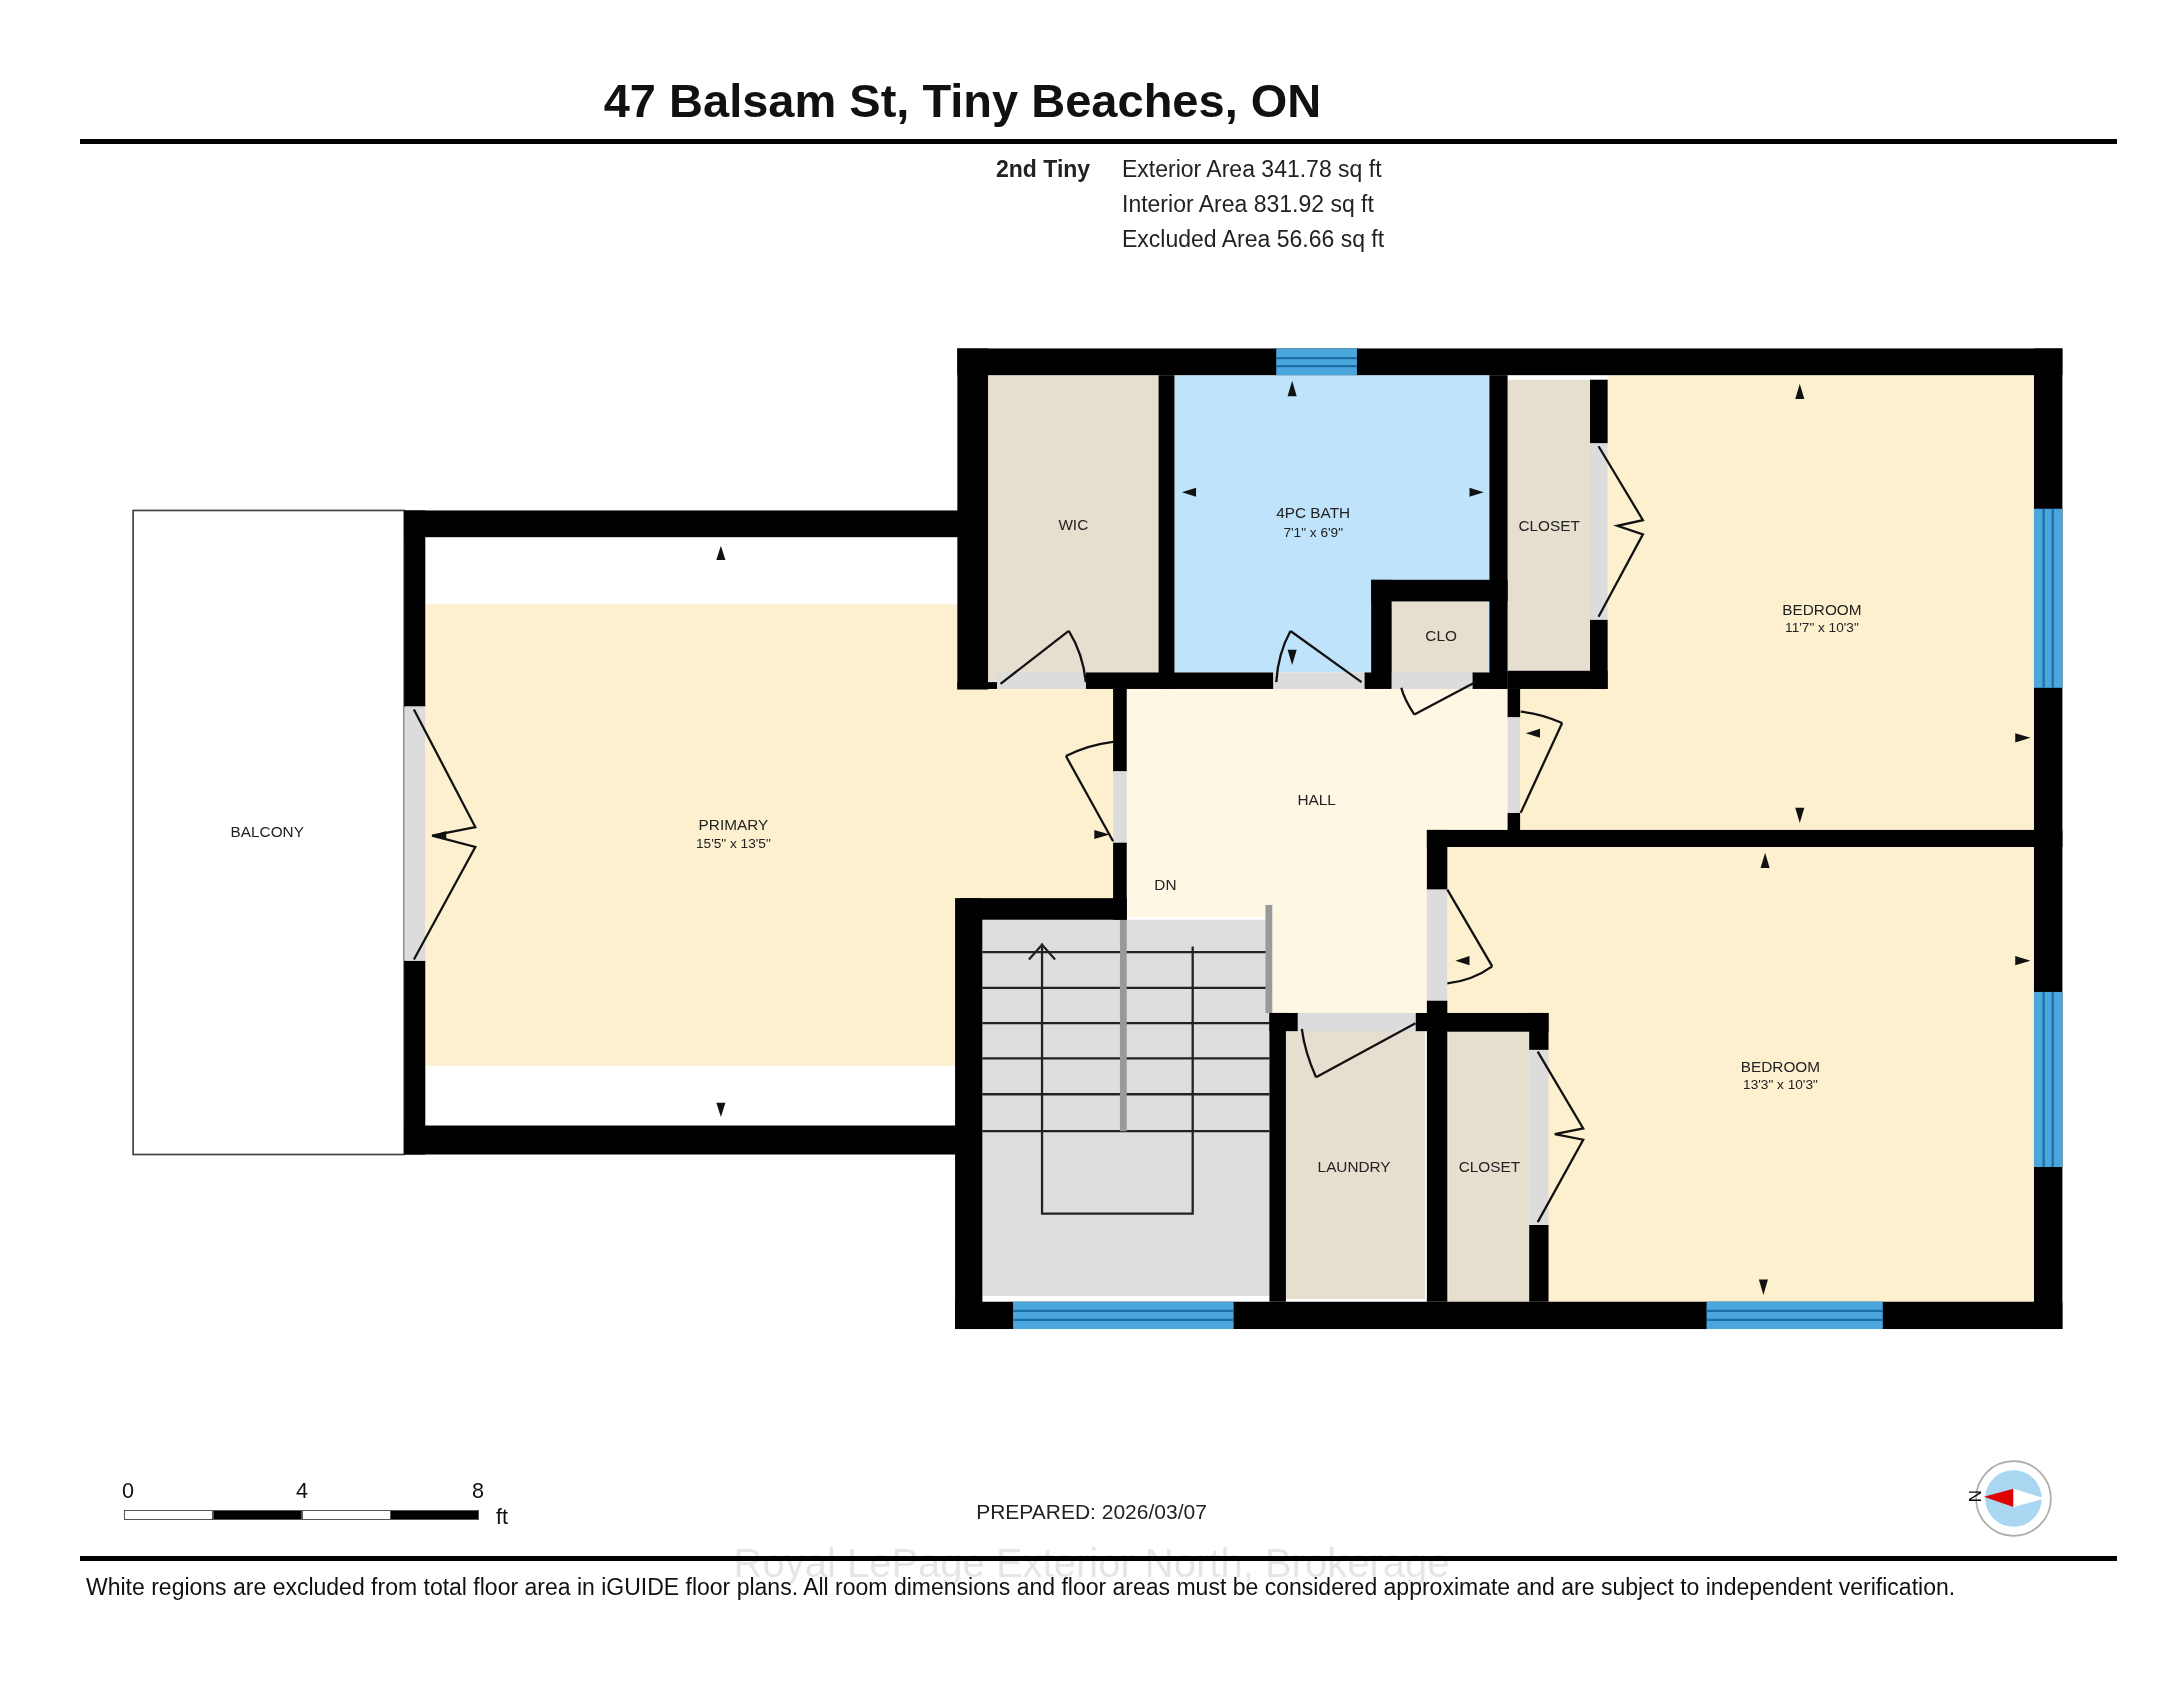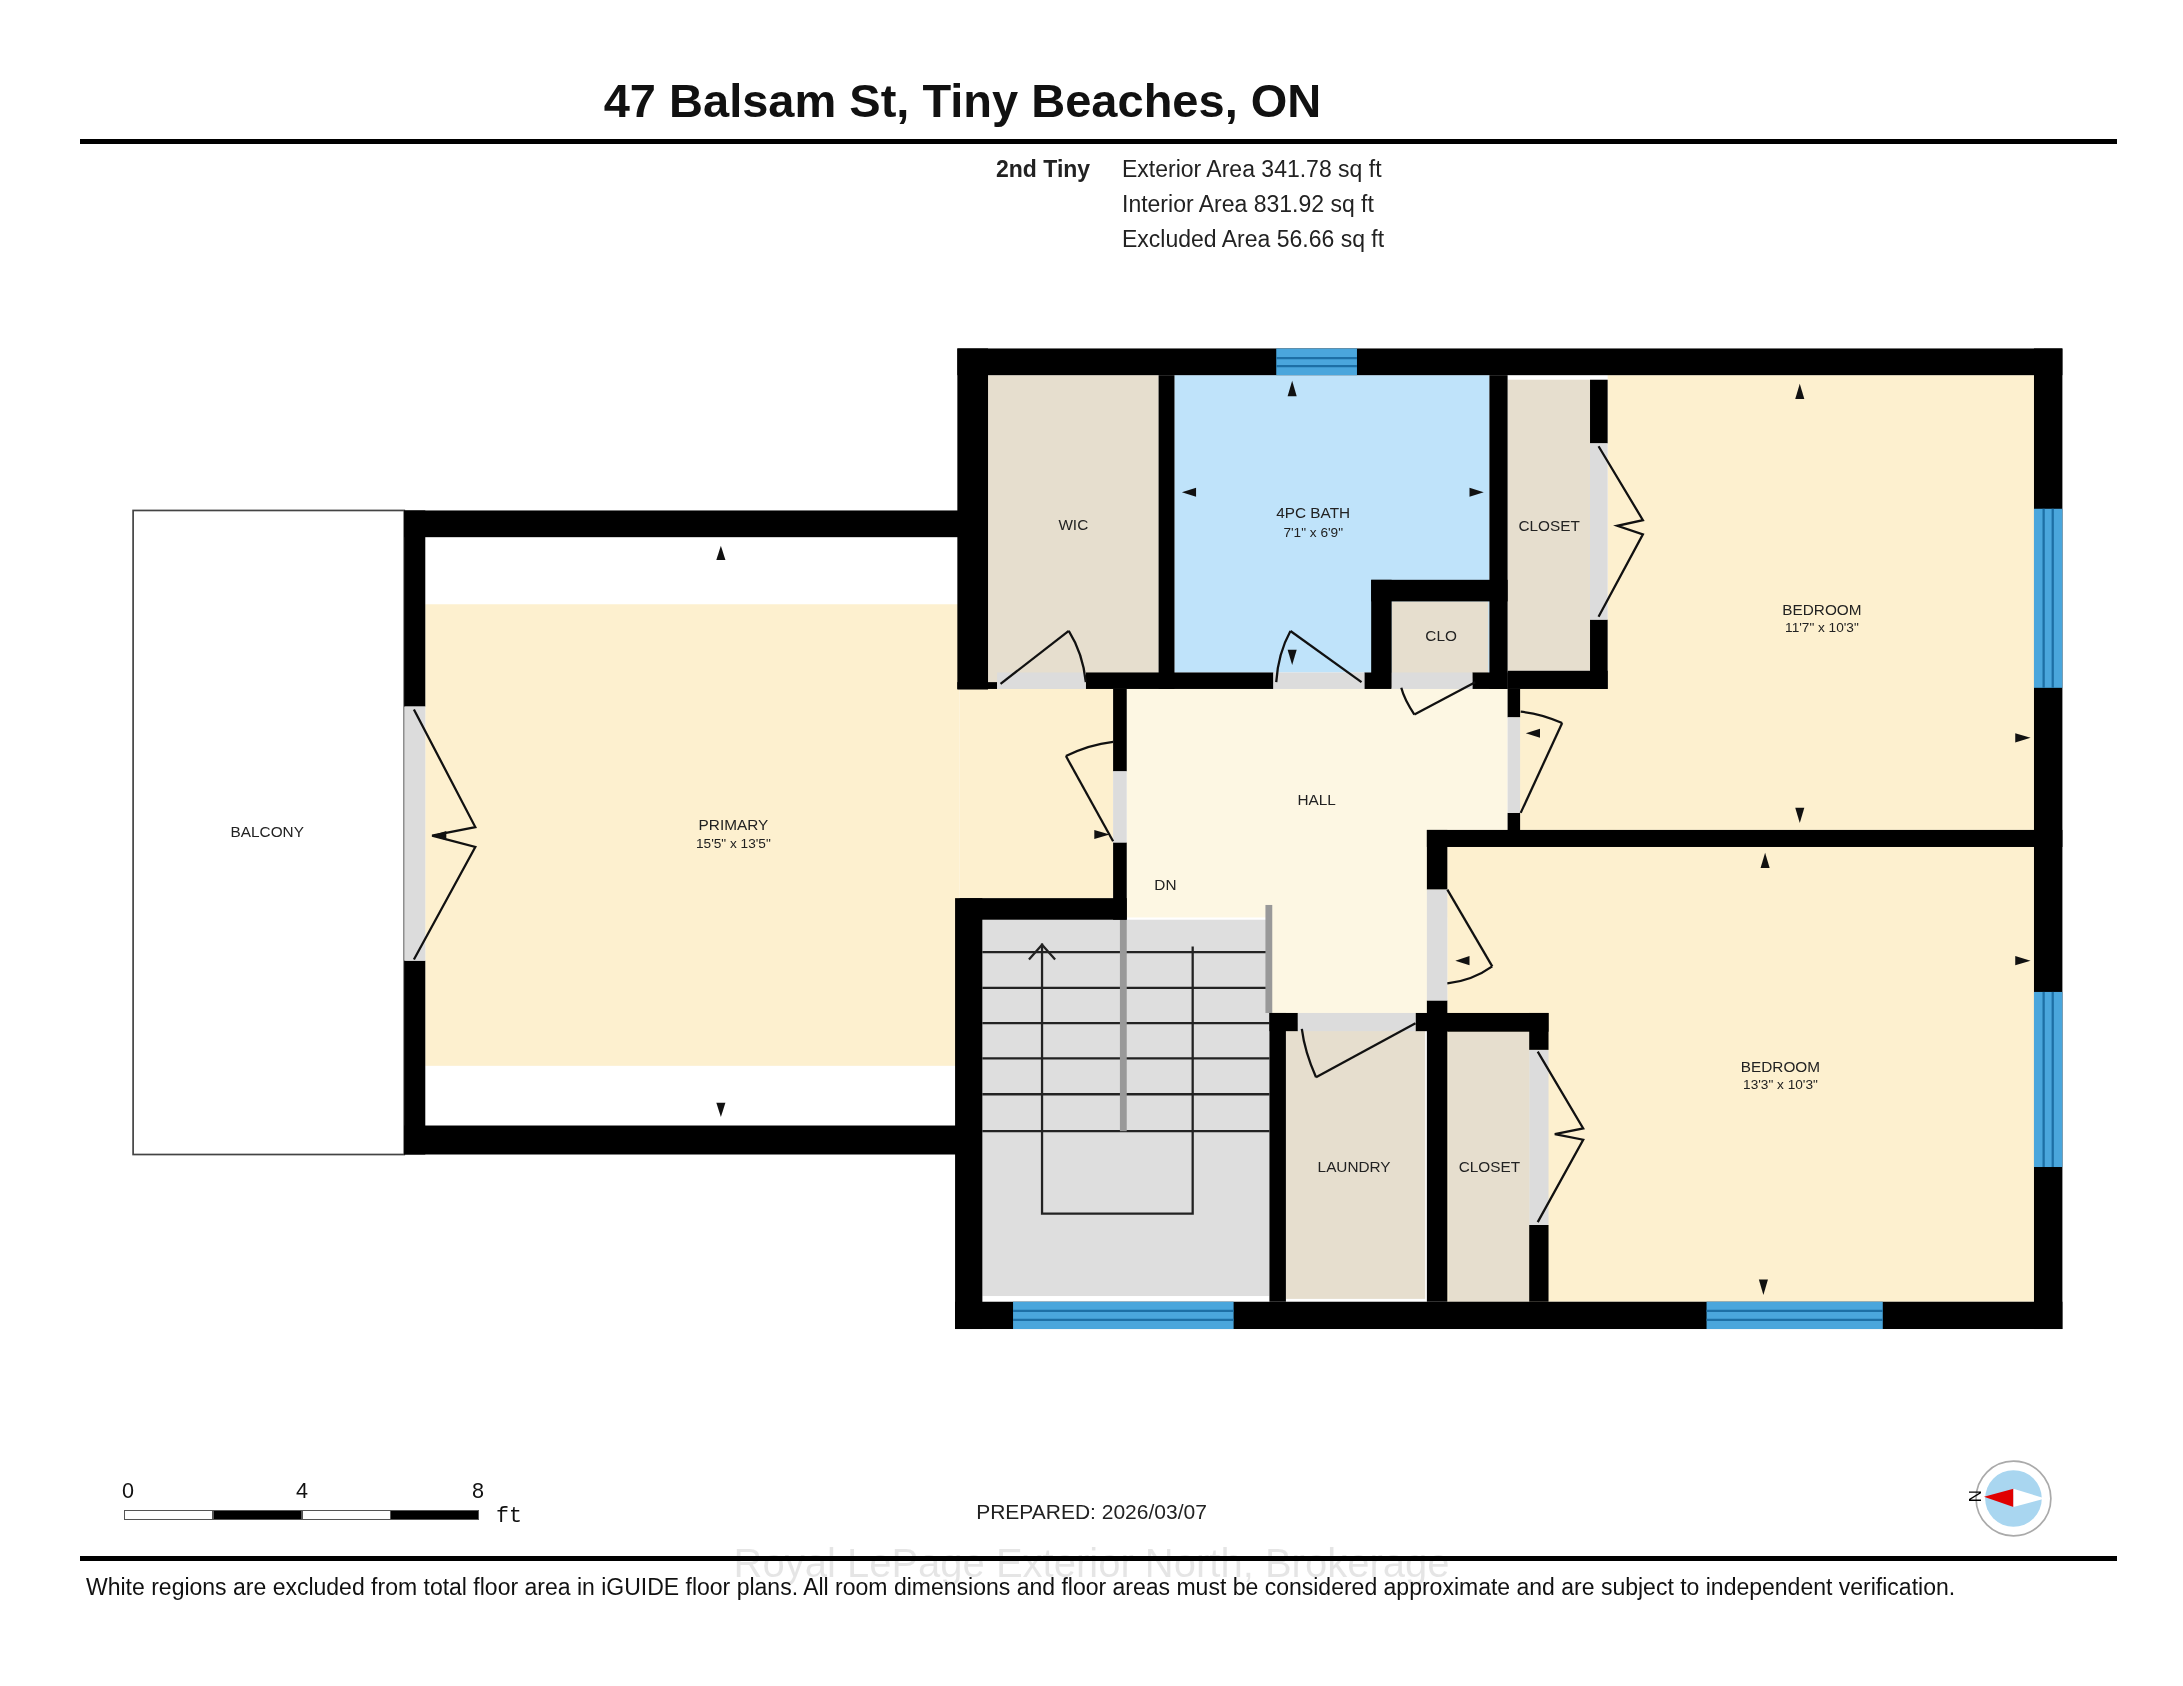--- a/index.html
+++ b/index.html
@@ -8,21 +8,21 @@
   .rule { position: absolute; height: 4.5px; background: #000; }
   .area-block { position: absolute; top: 152px; left: 996px; font-size: 23px; line-height: 35px; color: #222; }
   .area-block .floor { position: absolute; left: 0; top: 0; font-weight: bold; width: 125px; }
   .area-block .lines { position: absolute; left: 126px; top: 0; white-space: nowrap; }
   svg.plan { position: absolute; left: 0; top: 0; }
   .room-label { font-family: "Liberation Sans", sans-serif; font-size: 27px; fill: #222; text-anchor: middle; }
   .room-dim { font-family: "Liberation Sans", sans-serif; font-size: 24px; fill: #222; text-anchor: middle; }
   .scale { position: absolute; left: 122px; top: 1478px; width: 398px; height: 68px; }
   .scale .tick { position: absolute; top: 0; font-size: 21.6px; color: #111; }
   .scale .bar { position: absolute; top: 32px; height: 10.2px; border: 1.1px solid #555; box-sizing: border-box; }
-  .scale .unit { position: absolute; top: 26px; left: 374px; font-size: 21.6px; font-family: Liberation Mono, monospace; }
+  .scale .unit { position: absolute; top: 26px; left: 374px; font-size: 21.6px; }
   .prepared { position: absolute; left: 0; width: 2183px; top: 1500px; text-align: center; font-size: 21px; color: #222; }
   .compass { position: absolute; left: 1967px; top: 1456px; width: 85px; height: 85px; }
   .watermark { position: absolute; left: 0; width: 2183px; top: 1541px; text-align: center; font-size: 40px; color: rgba(0,0,0,0.10); white-space: nowrap; }
   .disclaimer { position: absolute; left: 86px; top: 1574px; font-size: 23px; color: #111; white-space: nowrap; }
 </style>
 </head>
 <body>
 
 <div class="title">47 Balsam St, Tiny Beaches, ON</div>
 <div class="rule" style="left:80px; top:139px; width:2037px;"></div>

